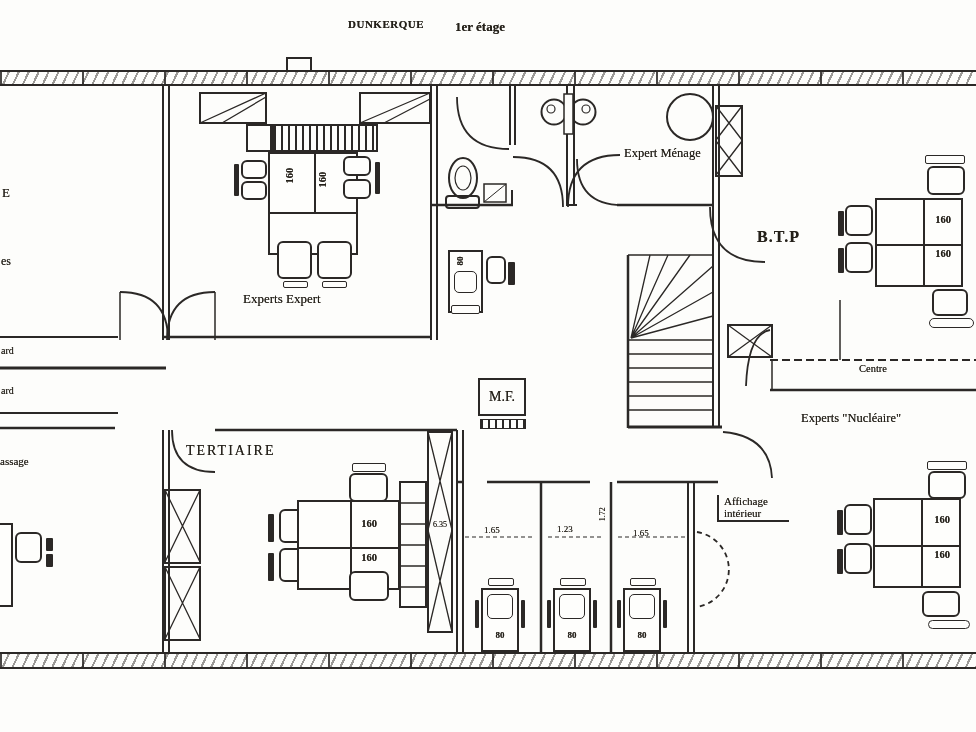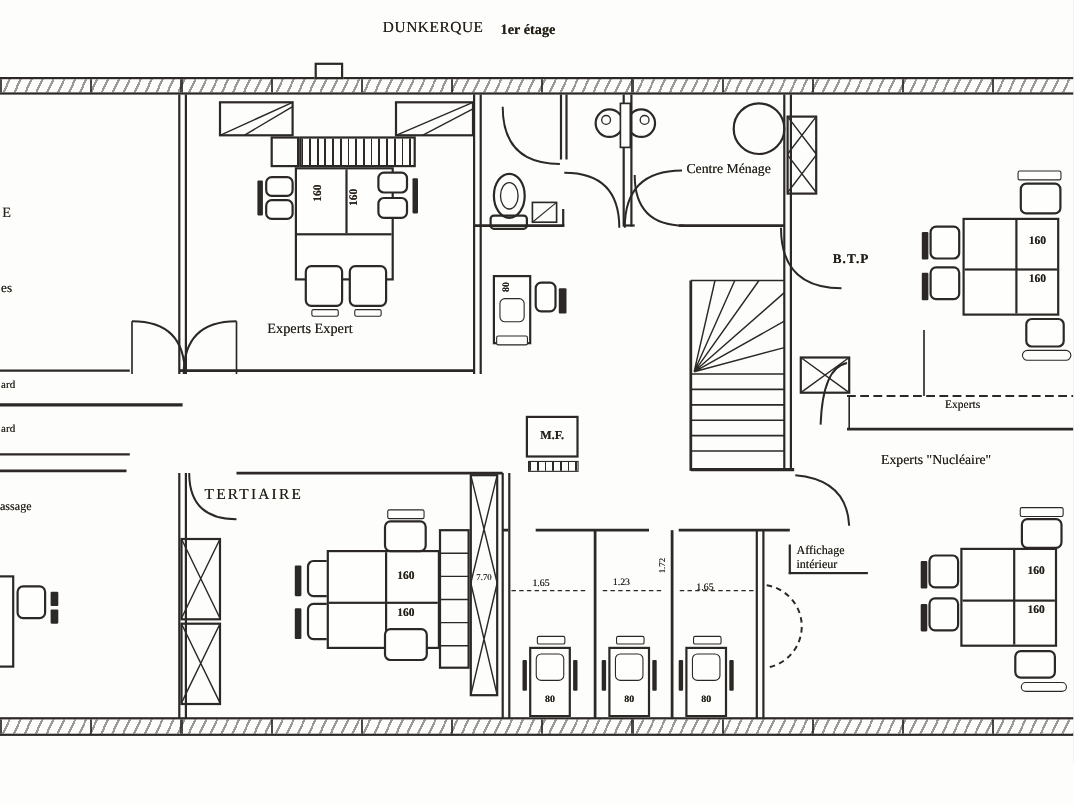--- a/index.html
+++ b/index.html
@@ -36,21 +36,21 @@
   .mfbox{position:absolute;border:2.5px solid #2b2826;background:#fdfdfb;
          display:flex;align-items:center;justify-content:center;box-sizing:border-box;}
   .affbox{position:absolute;border-left:2.5px solid #2b2826;border-bottom:2.5px solid #2b2826;
           padding:1px 4px 1px 5px;box-sizing:border-box;}
 </style>
 </head>
 <body>
 
 <div class="plan">
 
-  <div class="lbl" style="left:348px;top:19px;font-size:14px;font-weight:normal;letter-spacing:.5px;">DUNKERQUE</div>
+  <div class="lbl" style="left:348px;top:19px;font-size:11px;font-weight:bold;letter-spacing:.5px;">DUNKERQUE</div>
   <div class="lbl" style="left:455px;top:20px;font-size:13px;font-weight:bold;">1er étage</div>
 
   <div class="hband" style="top:70px;"></div>
   <div class="hband" style="top:652px;height:17px;"></div>
   <div class="stub" style="left:286px;top:57px;width:26px;height:15px;"></div>
 
   <svg class="linework" width="976" height="732" viewBox="0 0 976 732">
     <g stroke="#2b2826" fill="none">
 
       <path d="M163,86 V340 M169,86 V340" stroke-width="2"></path>
@@ -143,21 +143,21 @@
       <path d="M465,537 H535"></path>
       <path d="M548,537 H604"></path>
       <path d="M618,537 H685"></path>
     </g>
   </svg>
 
   <div class="vstripes" style="left:272px;top:124px;width:106px;height:28px;"></div>
   <div class="vstripes" style="left:480px;top:419px;width:46px;height:10px;border-width:1.5px;"></div>
 
   <div class="mfbox" style="left:478px;top:378px;width:48px;height:38px;">
-    <span class="lbl" style="position:static;font-size:11px;font-weight:bold;">M.F.</span>
+    <span class="lbl" style="position:static;font-size:14px;font-weight:normal;">M.F.</span>
   </div>
 
   <div>
     <div class="bar" style="left:234px;top:164px;width:5px;height:32px;"></div>
     <div class="chair" style="left:241px;top:160px;width:26px;height:19px;"></div>
     <div class="chair" style="left:241px;top:181px;width:26px;height:19px;"></div>
     <div class="desk" style="left:268px;top:152px;width:90px;height:103px;">
       <div class="dl-v" style="left:44px;top:0;height:58px;"></div>
       <div class="dl-h" style="top:58px;left:0;width:100%;"></div>
     </div>
@@ -258,34 +258,34 @@
 
   <div>
     <div class="desk" style="left:-3px;top:523px;width:16px;height:84px;"></div>
     <div class="chair" style="left:15px;top:532px;width:27px;height:31px;"></div>
     <div class="bar" style="left:46px;top:538px;width:7px;height:13px;"></div>
     <div class="bar" style="left:46px;top:554px;width:7px;height:13px;"></div>
   </div>
 
   <div class="lbl" style="left:243px;top:292px;font-size:13px;">Experts Expert</div>
   <div class="lbl" style="left:186px;top:444px;font-size:14px;letter-spacing:2px;">TERTIAIRE</div>
-  <div class="lbl" style="left:624px;top:147px;font-size:12.5px;">Centre Ménage</div>
-  <div class="lbl" style="left:757px;top:229px;font-size:12px;font-weight:bold;letter-spacing:1px;">B.T.P</div>
-  <div class="lbl" style="left:859px;top:363px;font-size:10.5px;">Experts</div>
+  <div class="lbl" style="left:624px;top:147px;font-size:12.5px;">Expert Ménage</div>
+  <div class="lbl" style="left:757px;top:229px;font-size:16px;font-weight:bold;letter-spacing:1px;">B.T.P</div>
+  <div class="lbl" style="left:859px;top:363px;font-size:10.5px;">Centre</div>
   <div class="lbl" style="left:801px;top:412px;font-size:12.5px;">Experts "Nucléaire"</div>
   <div class="affbox" style="left:717px;top:495px;width:72px;">
     <div class="lbl" style="position:static;font-size:11px;">Affichage</div>
     <div class="lbl" style="position:static;font-size:11px;">intérieur</div>
   </div>
 
   <div class="lbl" style="left:2px;top:186px;font-size:13px;">E</div>
   <div class="lbl" style="left:1px;top:255px;font-size:12px;">es</div>
   <div class="lbl" style="left:1px;top:346px;font-size:10px;">ard</div>
   <div class="lbl" style="left:1px;top:386px;font-size:10px;">ard</div>
   <div class="lbl" style="left:0px;top:456px;font-size:11px;">assage</div>
 
   <div class="lbl" style="left:484px;top:526px;font-size:9px;">1.65</div>
   <div class="lbl" style="left:557px;top:525px;font-size:9px;">1.23</div>
   <div class="lbl" style="left:633px;top:529px;font-size:9px;">1.65</div>
   <div class="lbl rot" style="left:592px;top:506px;font-size:8px;width:22px;">1.72</div>
-  <div class="lbl" style="left:433px;top:521px;font-size:8px;">7.70</div>
+  <div class="lbl" style="left:433px;top:521px;font-size:8px;">6.35</div>
 
 </div>
 
 </body></html>

